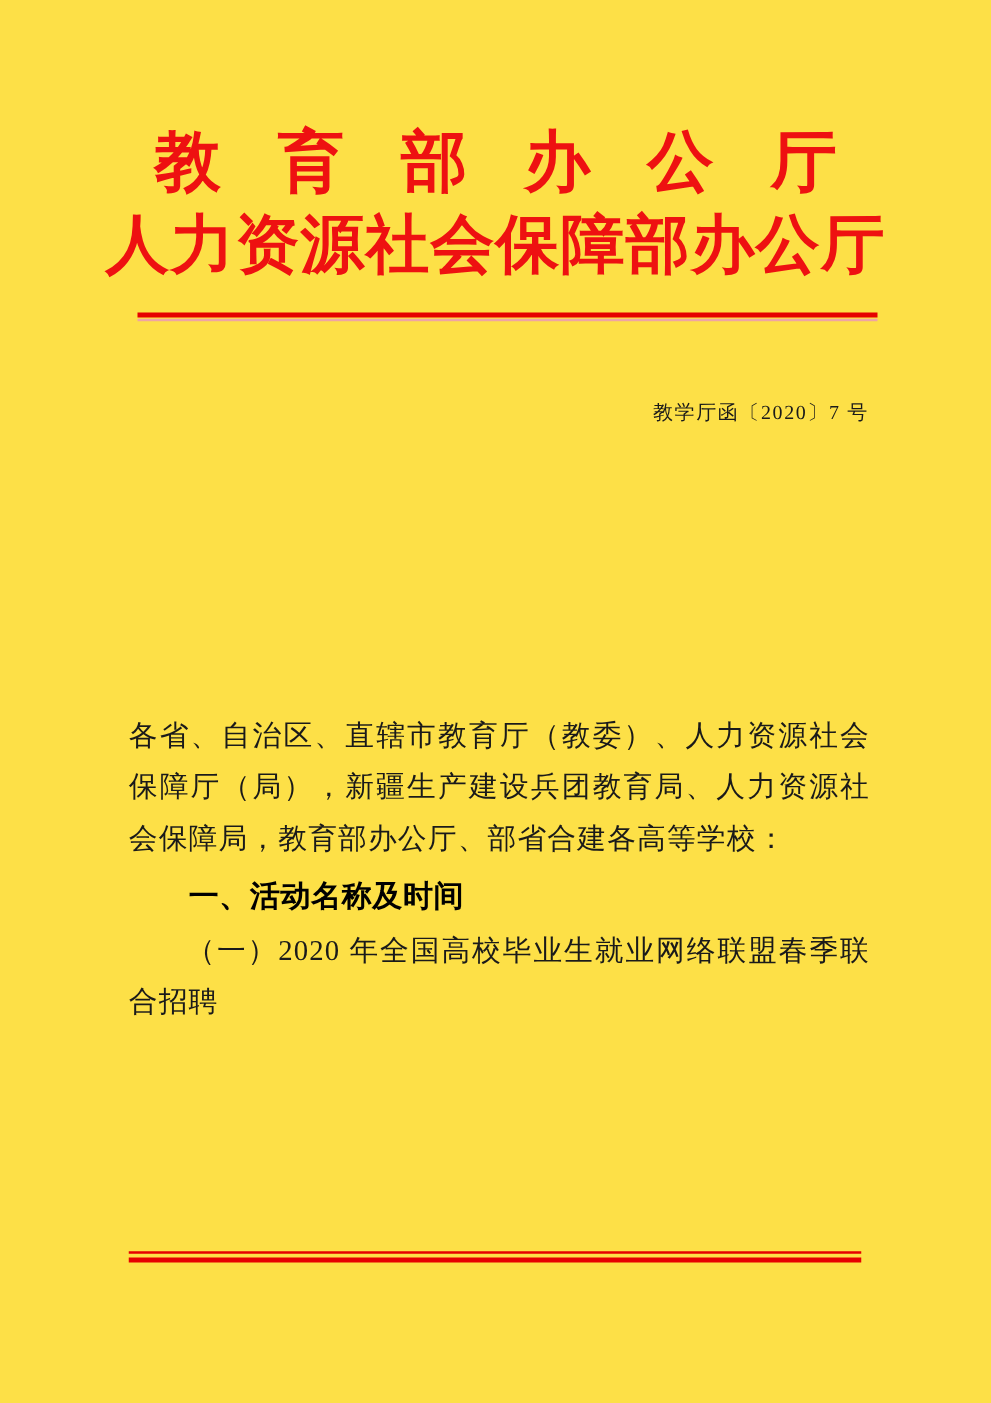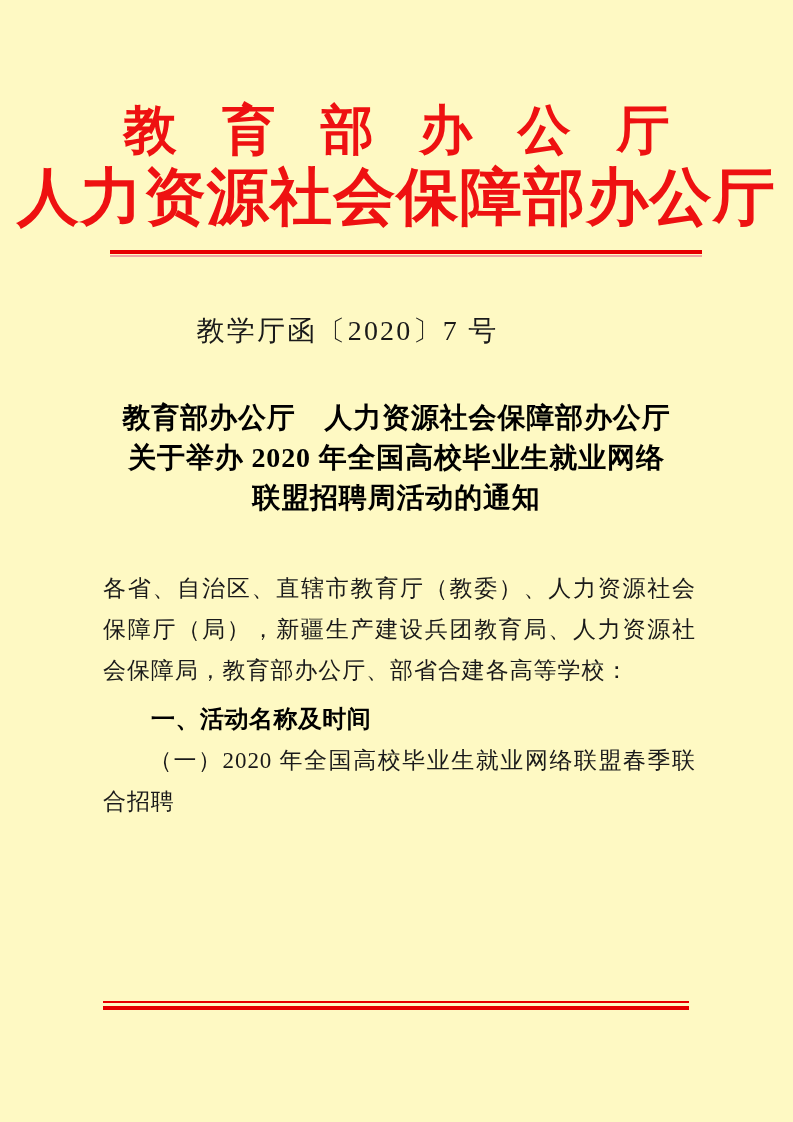--- a/index.html
+++ b/index.html
@@ -4,21 +4,21 @@
 <style>
   html, body {
     margin: 0;
     padding: 0;
     background: #ffffff;
   }
   .page {
     position: relative;
     width: 793px;
     height: 1122px;
-    background: #fef9c3;
+    background: #fde047;
     overflow: hidden;
     font-family: "Liberation Serif", "DejaVu Serif", serif;
   }
 
   
   .letterhead {
     position: absolute;
     top: 96px;
     left: 0;
     width: 100%;
@@ -30,21 +30,21 @@
     font-size: 53px;
     line-height: 68px;
     white-space: nowrap;
   }
   .letterhead .org-line1 span {
     display: inline-block;
     letter-spacing: 0.86em;
     margin-right: -0.86em;
   }
   .letterhead .org-line2 {
-    font-size: 62px;
+    font-size: 51px;
     line-height: 66px;
     letter-spacing: 0.02em;
     white-space: nowrap;
   }
 
   .head-rule {
     position: absolute;
     left: 110px;
     width: 592px;
   }
@@ -57,22 +57,22 @@
     margin-top: 1px;
     background: #efa4a4;
   }
 
   
   .doc-number {
     position: absolute;
     top: 316px;
     left: 0;
     width: 695px;
-    text-align: center;
-    font-size: 28px;
+    text-align: right;
+    font-size: 16px;
     line-height: 30px;
     color: #1a1a1a;
     letter-spacing: 0.08em;
   }
 
   
   .notice-title {
     position: absolute;
     top: 398px;
     left: 0;
@@ -100,21 +100,21 @@
     margin: 0;
     text-align: justify;
     text-justify: inter-character;
   }
   .para.indent {
     text-indent: 2em;
   }
   .section-heading {
     margin: 8px 0 0 0;
     text-indent: 2em;
-    font-family: Liberation Serif, serif;
+    font-family: Liberation Mono, monospace;
     font-weight: bold;
     font-size: 24px;
     line-height: 41px;
     color: #000000;
     letter-spacing: 0.02em;
   }
 
   
   .foot-rule {
     position: absolute;
@@ -144,25 +144,20 @@
     <div class="org-line2">人力资源社会保障部办公厅</div>
   </div>
 
   <div class="head-rule" style="top:250px;">
     <div class="head-rule-thick"></div>
     <div class="head-rule-thin"></div>
   </div>
 
   <div class="doc-number">教学厅函〔2020〕7 号</div>
 
-  <div class="notice-title">
-    <div>教育部办公厅　人力资源社会保障部办公厅</div>
-    <div>关于举办 2020 年全国高校毕业生就业网络</div>
-    <div>联盟招聘周活动的通知</div>
-  </div>
 
   <div class="body-block">
     <p class="para">各省、自治区、直辖市教育厅（教委）、人力资源社会保障厅（局），新疆生产建设兵团教育局、人力资源社会保障局，教育部办公厅、部省合建各高等学校：</p>
     <p class="section-heading">一、活动名称及时间</p>
     <p class="para indent">（一）2020 年全国高校毕业生就业网络联盟春季联合招聘</p>
   </div>
 
   <div class="foot-rule">
     <div class="foot-rule-thin"></div>
     <div class="foot-rule-thick"></div>

